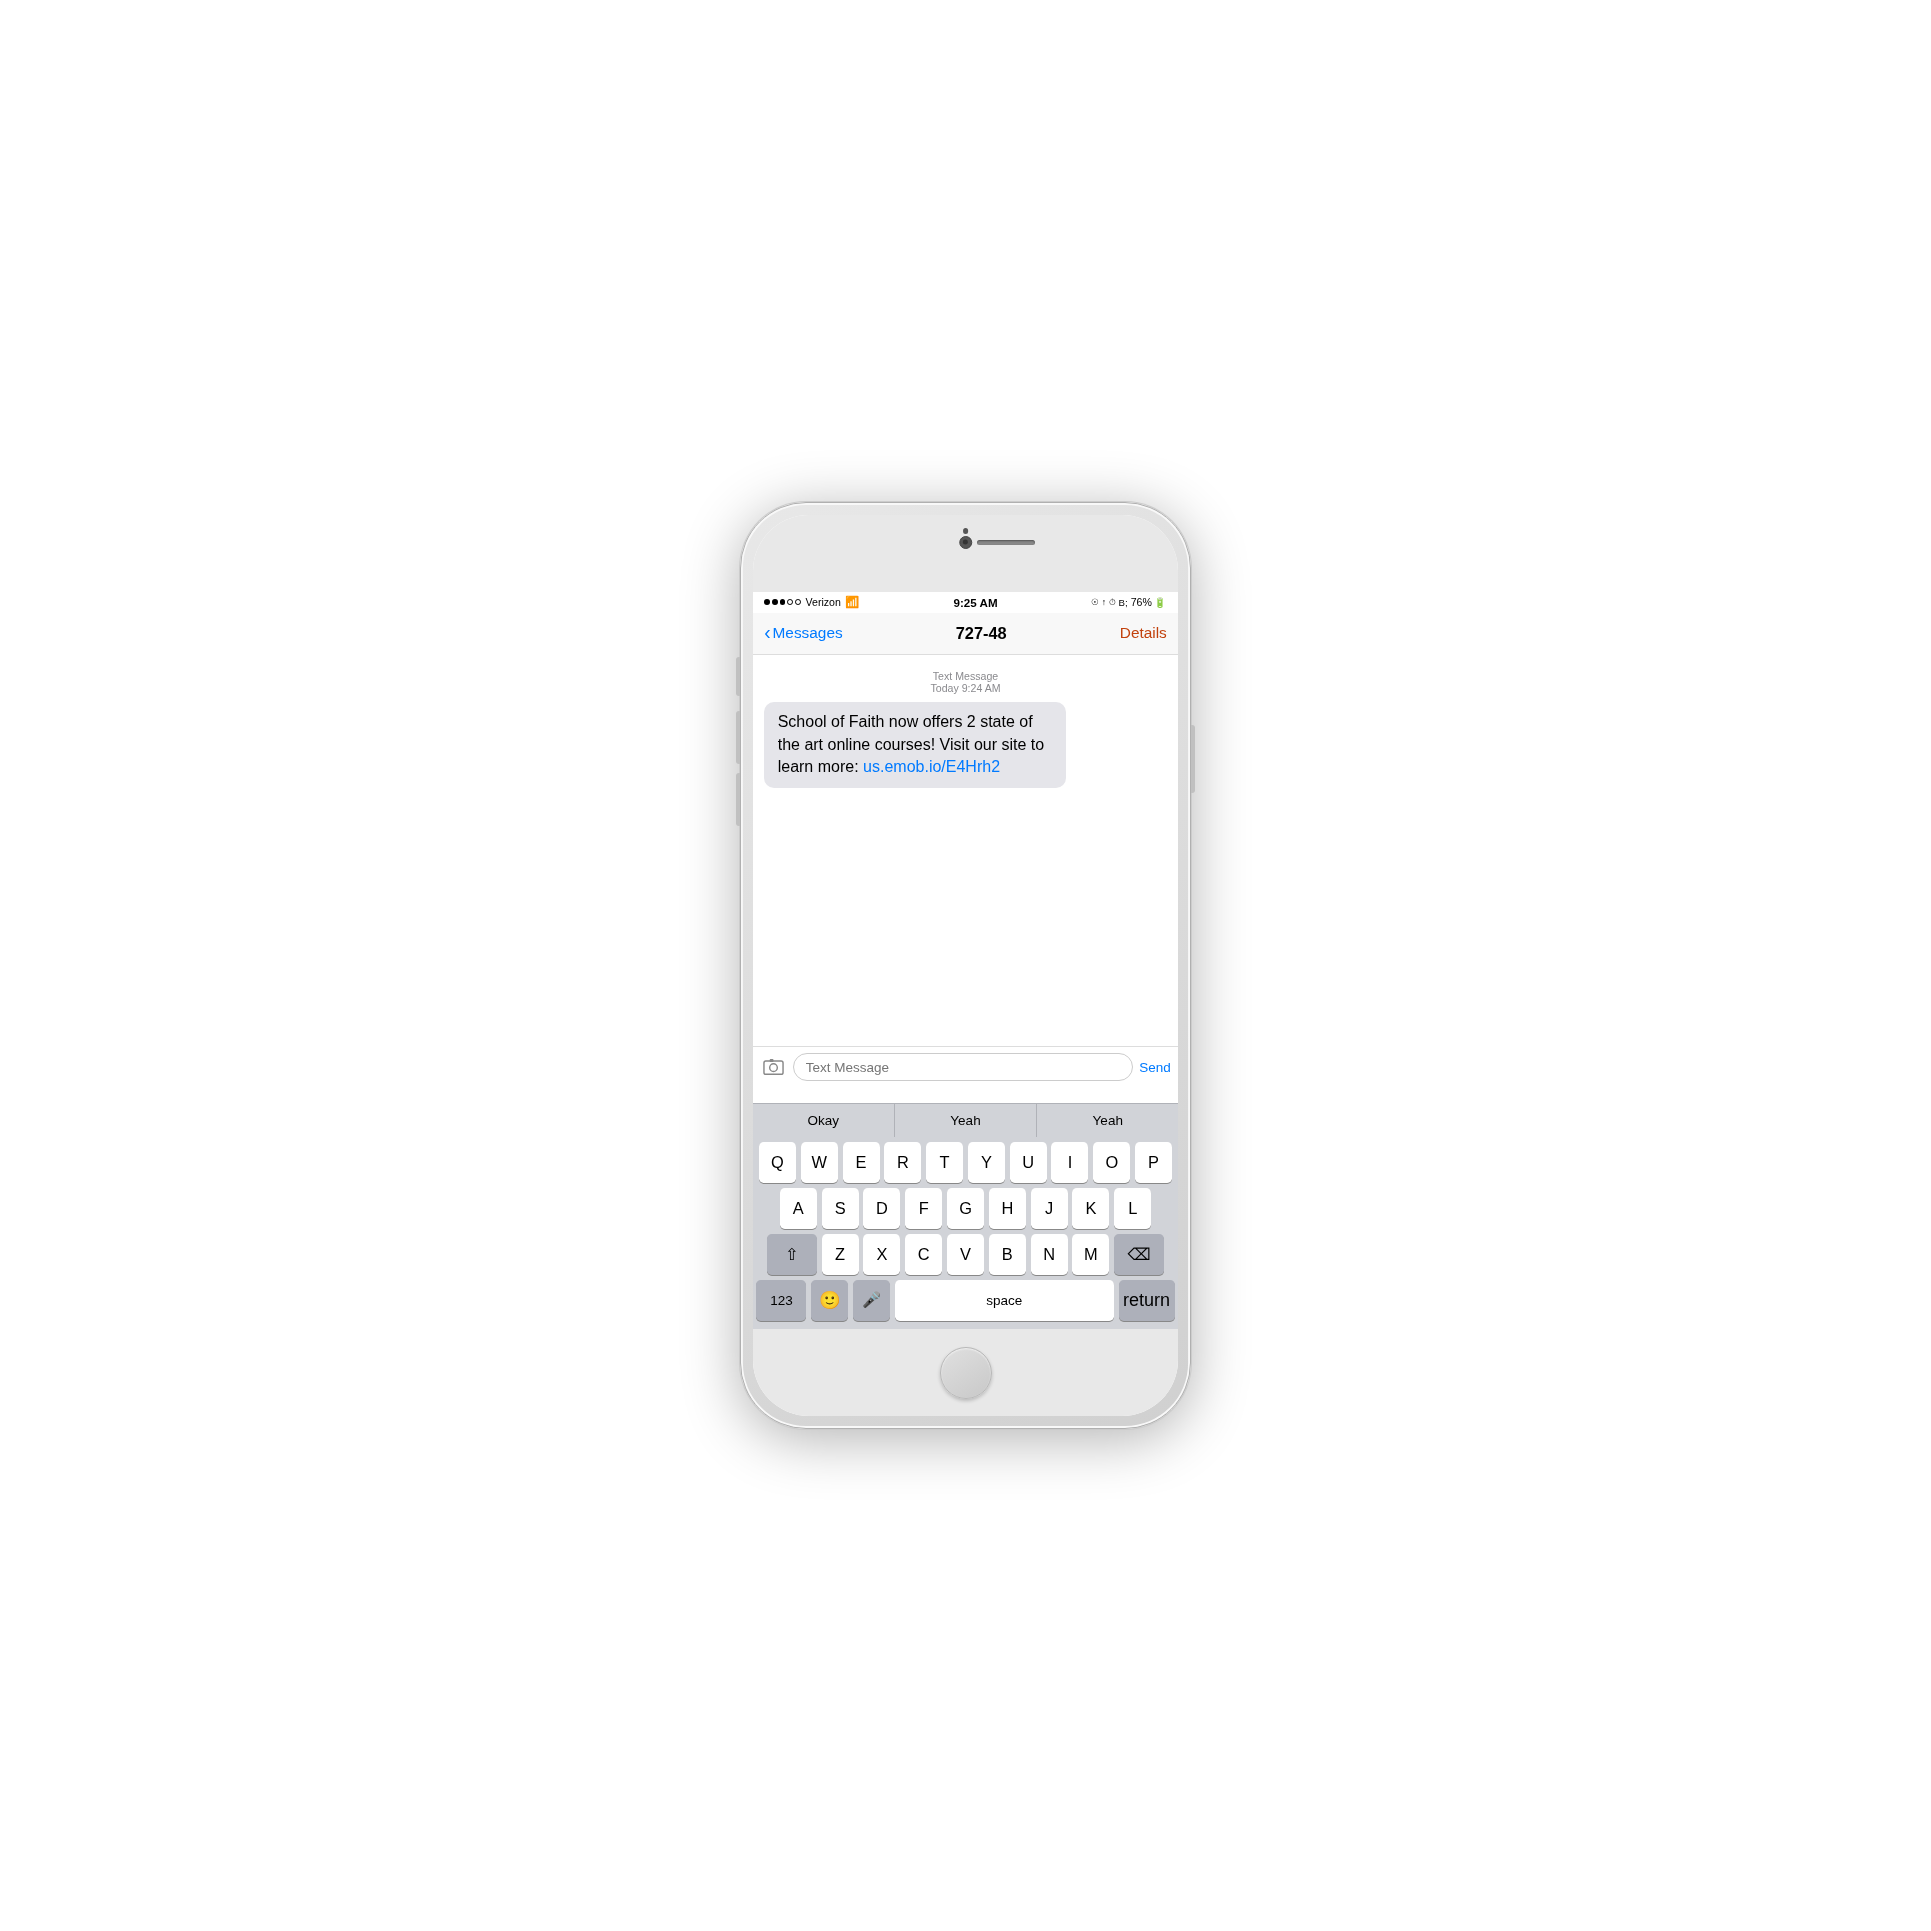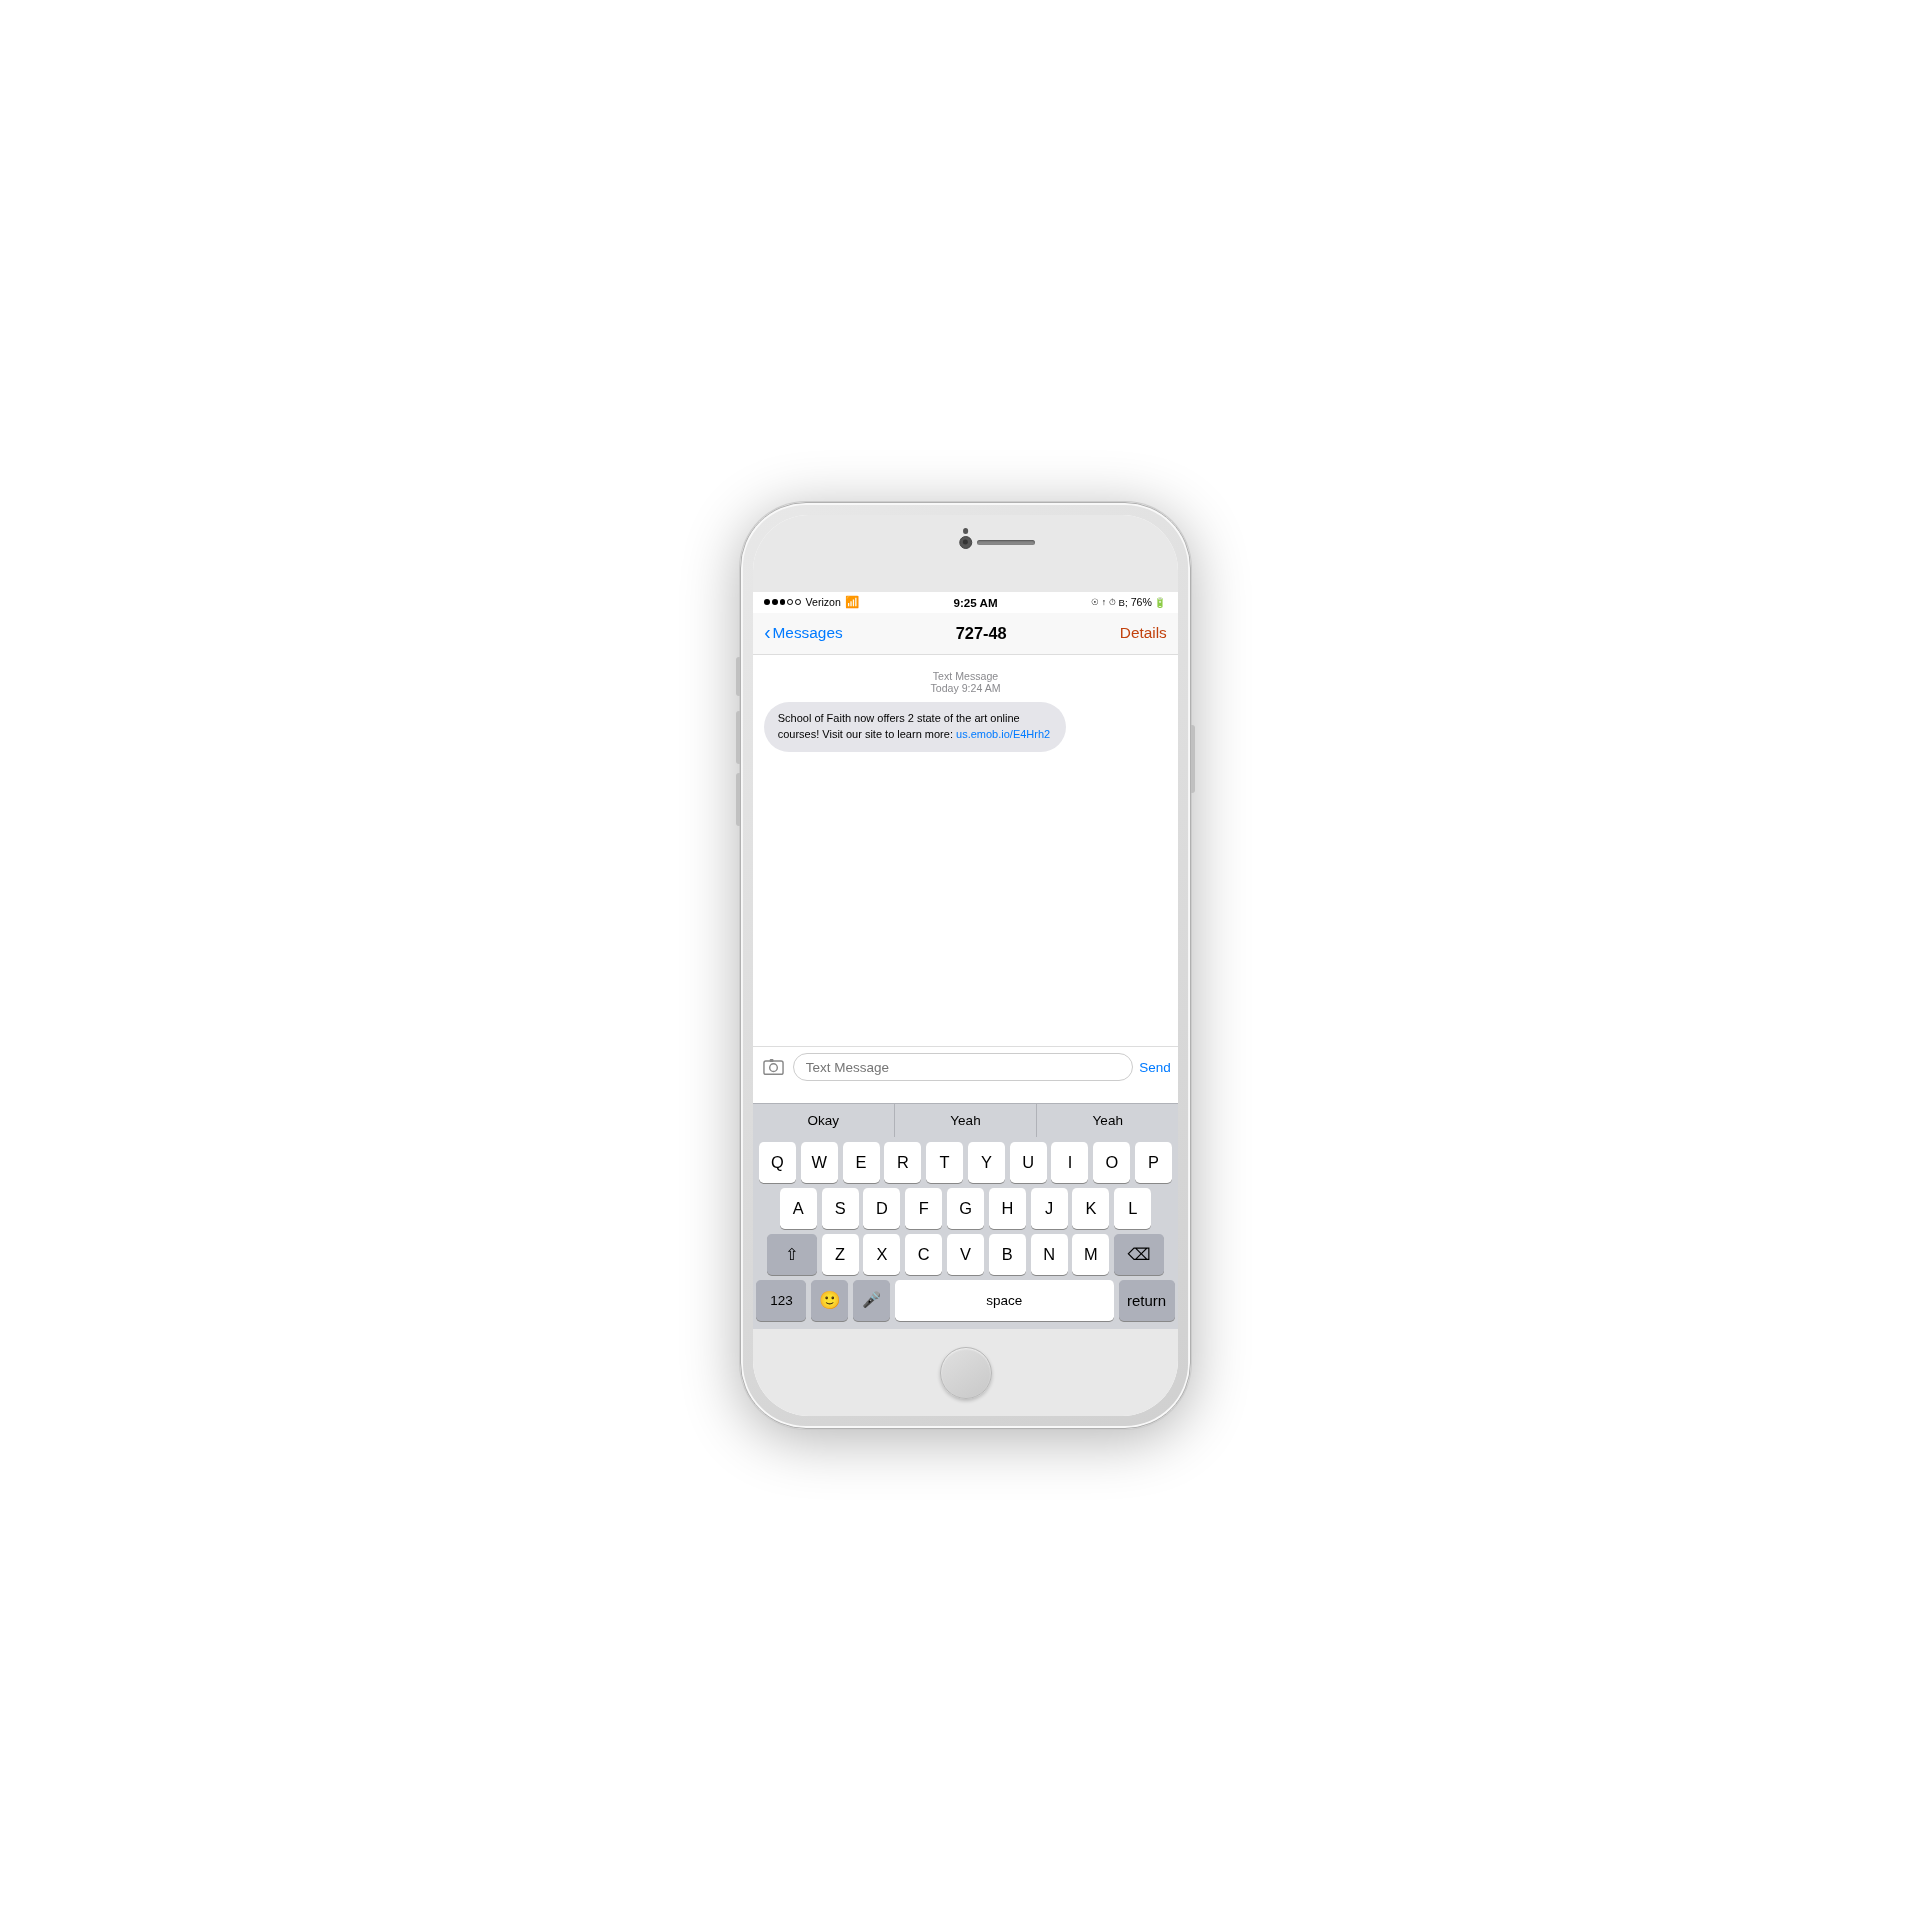--- a/index.html
+++ b/index.html
@@ -249,23 +249,23 @@
     .timestamp-label {
       text-align: center;
       color: #8a8a8e;
       font-size: 10.6px;
       margin: 7.7px 0;
     }
 
     .message-bubble {
       max-width: 75%;
       background: #e5e5ea;
-      border-radius: 26px;
+      border-radius: 10px;
       padding: 9.7px 13.5px;
-      font-size: 11px;
+      font-size: 16px;
       line-height: 1.4;
       color: #000;
       align-self: flex-start;
     }
 
     .message-bubble a {
       color: #007AFF;
       text-decoration: none;
     }
 
@@ -388,21 +388,21 @@
     .key.emoji-key {
       background: #adb0ba;
     }
 
     .key.mic-key {
       background: #adb0ba;
     }
 
     .key.return-key {
       background: #adb0ba;
-      font-size: 15px;
+      font-size: 18px;
       flex: 1.6;
       max-width: 56px;
     }
 
     .bottom-bezel {
       height: 87px;
       background: #e8e8e8;
       display: flex;
       align-items: center;
       justify-content: center;

